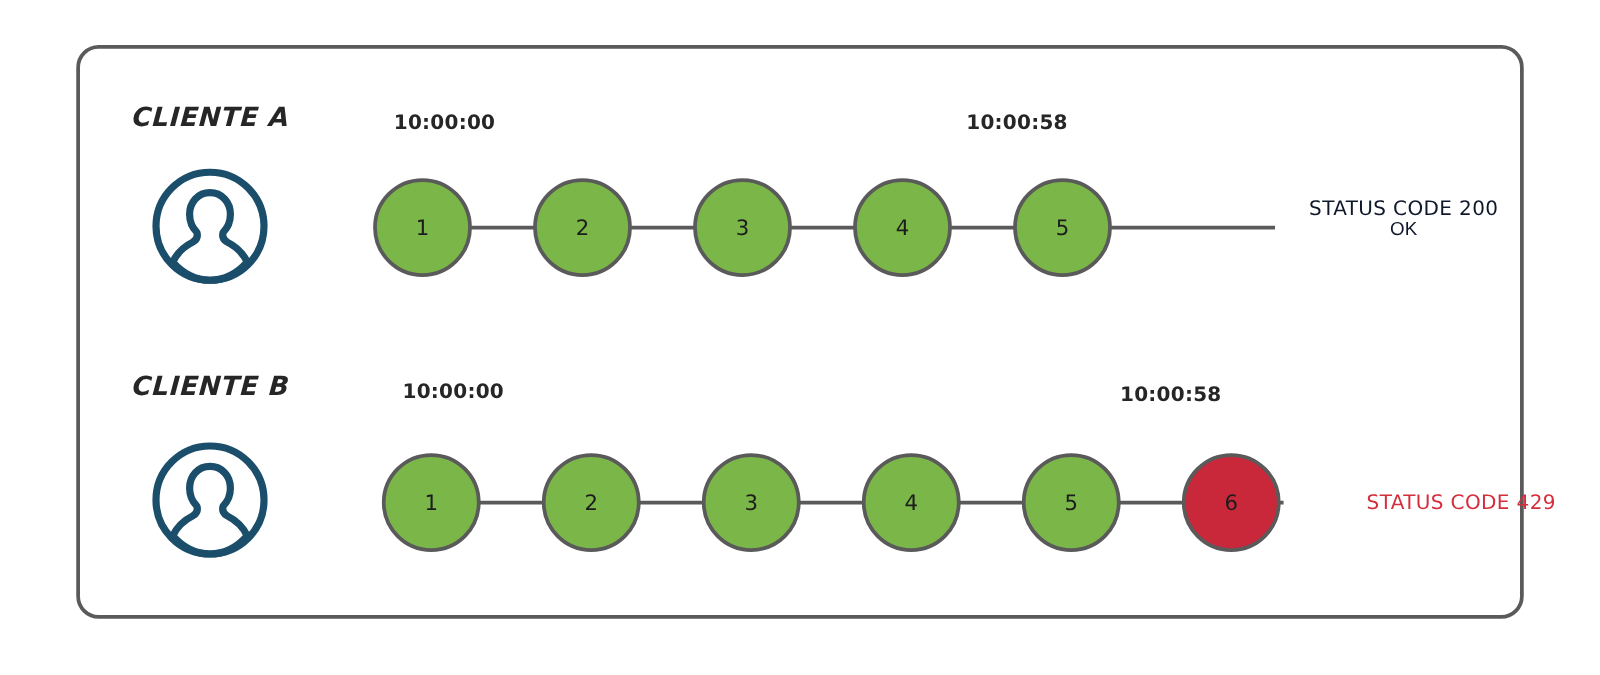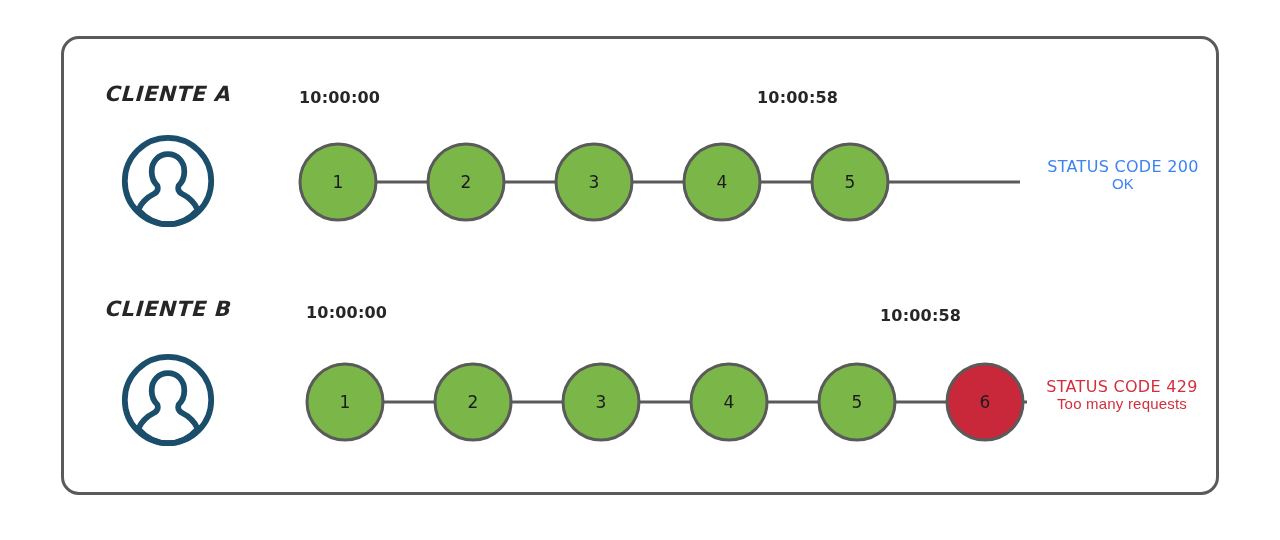--- a/index.html
+++ b/index.html
@@ -50,20 +50,21 @@
 
   
   .timestamp {
     position: absolute;
     font-family: "DejaVu Sans", sans-serif;
     font-size: 16px;
     font-weight: 700;
     color: #262626;
     white-space: nowrap;
     letter-spacing: 0.2px;
+    margin-left: 16px;
   }
 
   
   .avatar {
     position: absolute;
     width: 96px;
     height: 96px;
   }
 
   
@@ -92,21 +93,21 @@
     display: block;
   }
   .status-line2 {
     font-family: Liberation Sans, sans-serif;
     font-size: 15px;
     font-weight: 400;
     letter-spacing: 0.2px;
     display: block;
   }
   .status-ok .status-line1,
-  .status-ok .status-line2 { color: #3b82f6; text-align: center; }
+  .status-ok .status-line2 { color: #0f172a; text-align: center; }
   .status-err .status-line1,
   .status-err .status-line2 { color: #D42E3C; }
 </style>
 </head>
 <body>
 
 <div id="stage">
 
   <div class="frame"></div>
 
@@ -223,18 +224,17 @@
         <circle cx="560" cy="52" r="38" fill="#7AB648" stroke="#5a5a5a" stroke-width="3"></circle>
         <text class="node-num" x="560" y="58" text-anchor="middle">5</text>
       </g>
       <g>
         <circle cx="688" cy="52" r="38" fill="#C9283A" stroke="#5a5a5a" stroke-width="3"></circle>
         <text class="node-num" x="688" y="58" text-anchor="middle">6</text>
       </g>
     </svg>
   </div>
 
-  <div class="status-block status-err" style="left:1022px; top:378px; width:200px;">
+  <div class="status-block status-err" style="left:1022px; top:393px; width:200px;padding-left:47px;">
     <span class="status-line1">STATUS CODE 429</span>
-    <span class="status-line2">Too many requests</span>
   </div>
 
 </div>
 
 </body></html>

